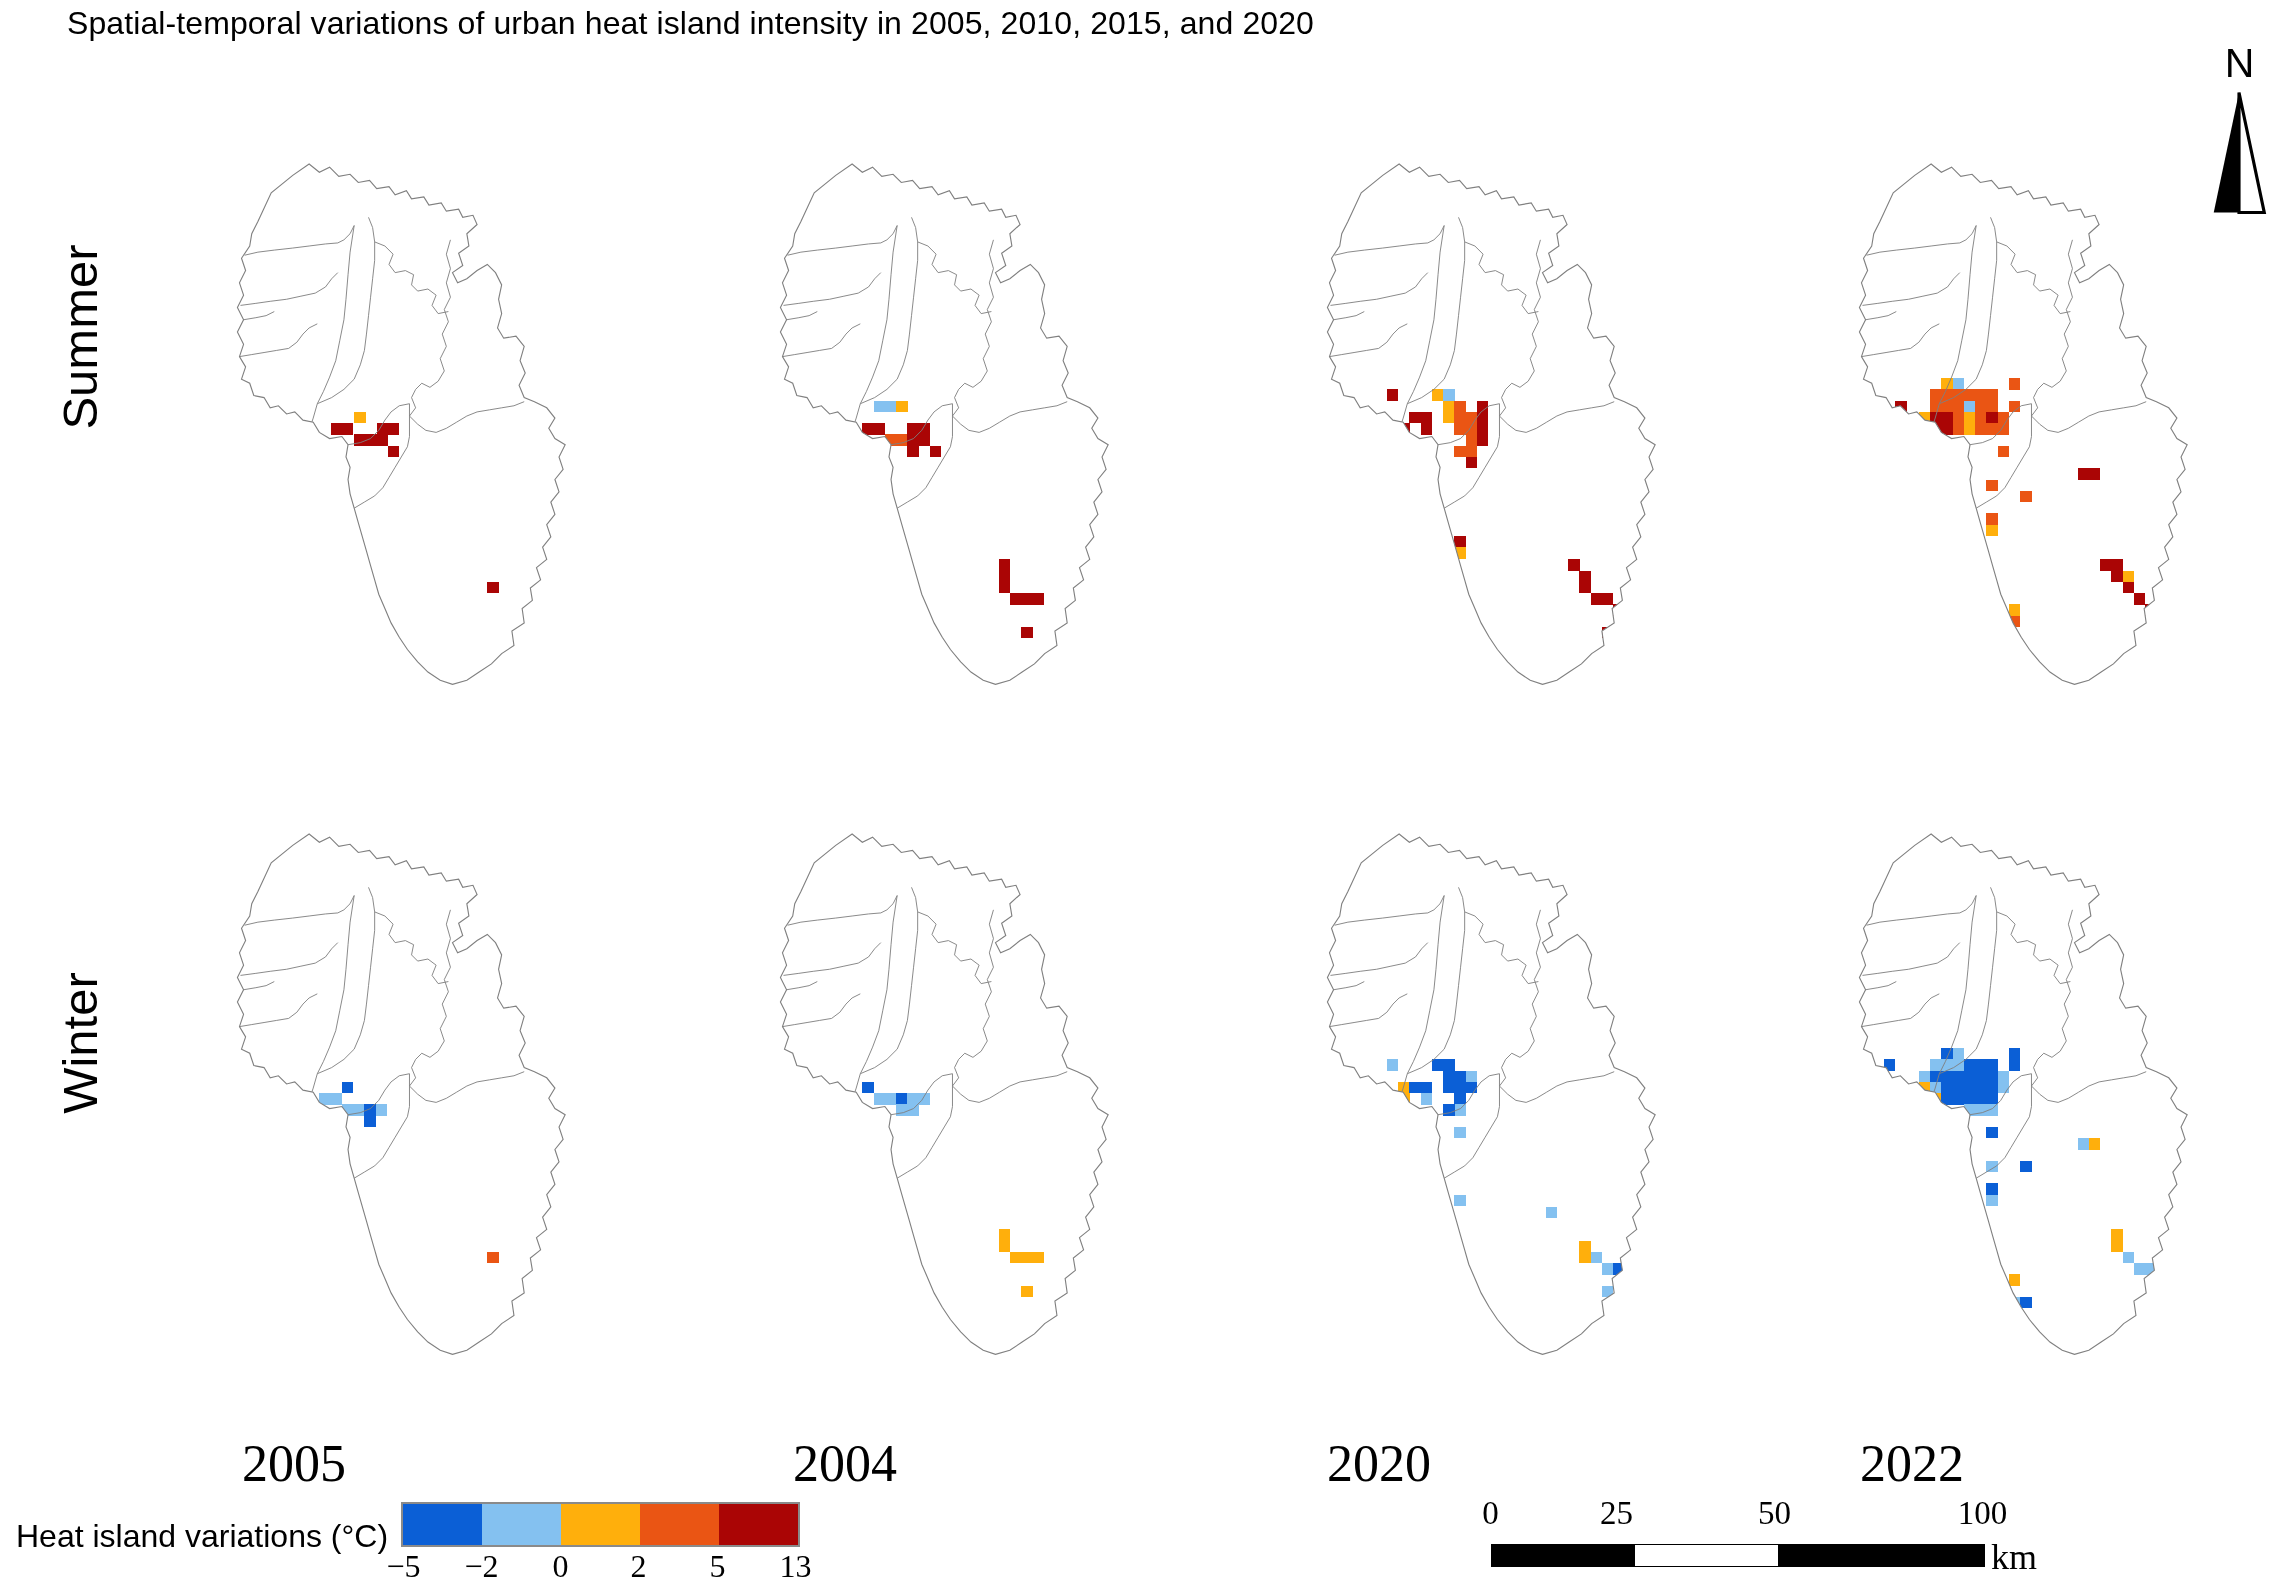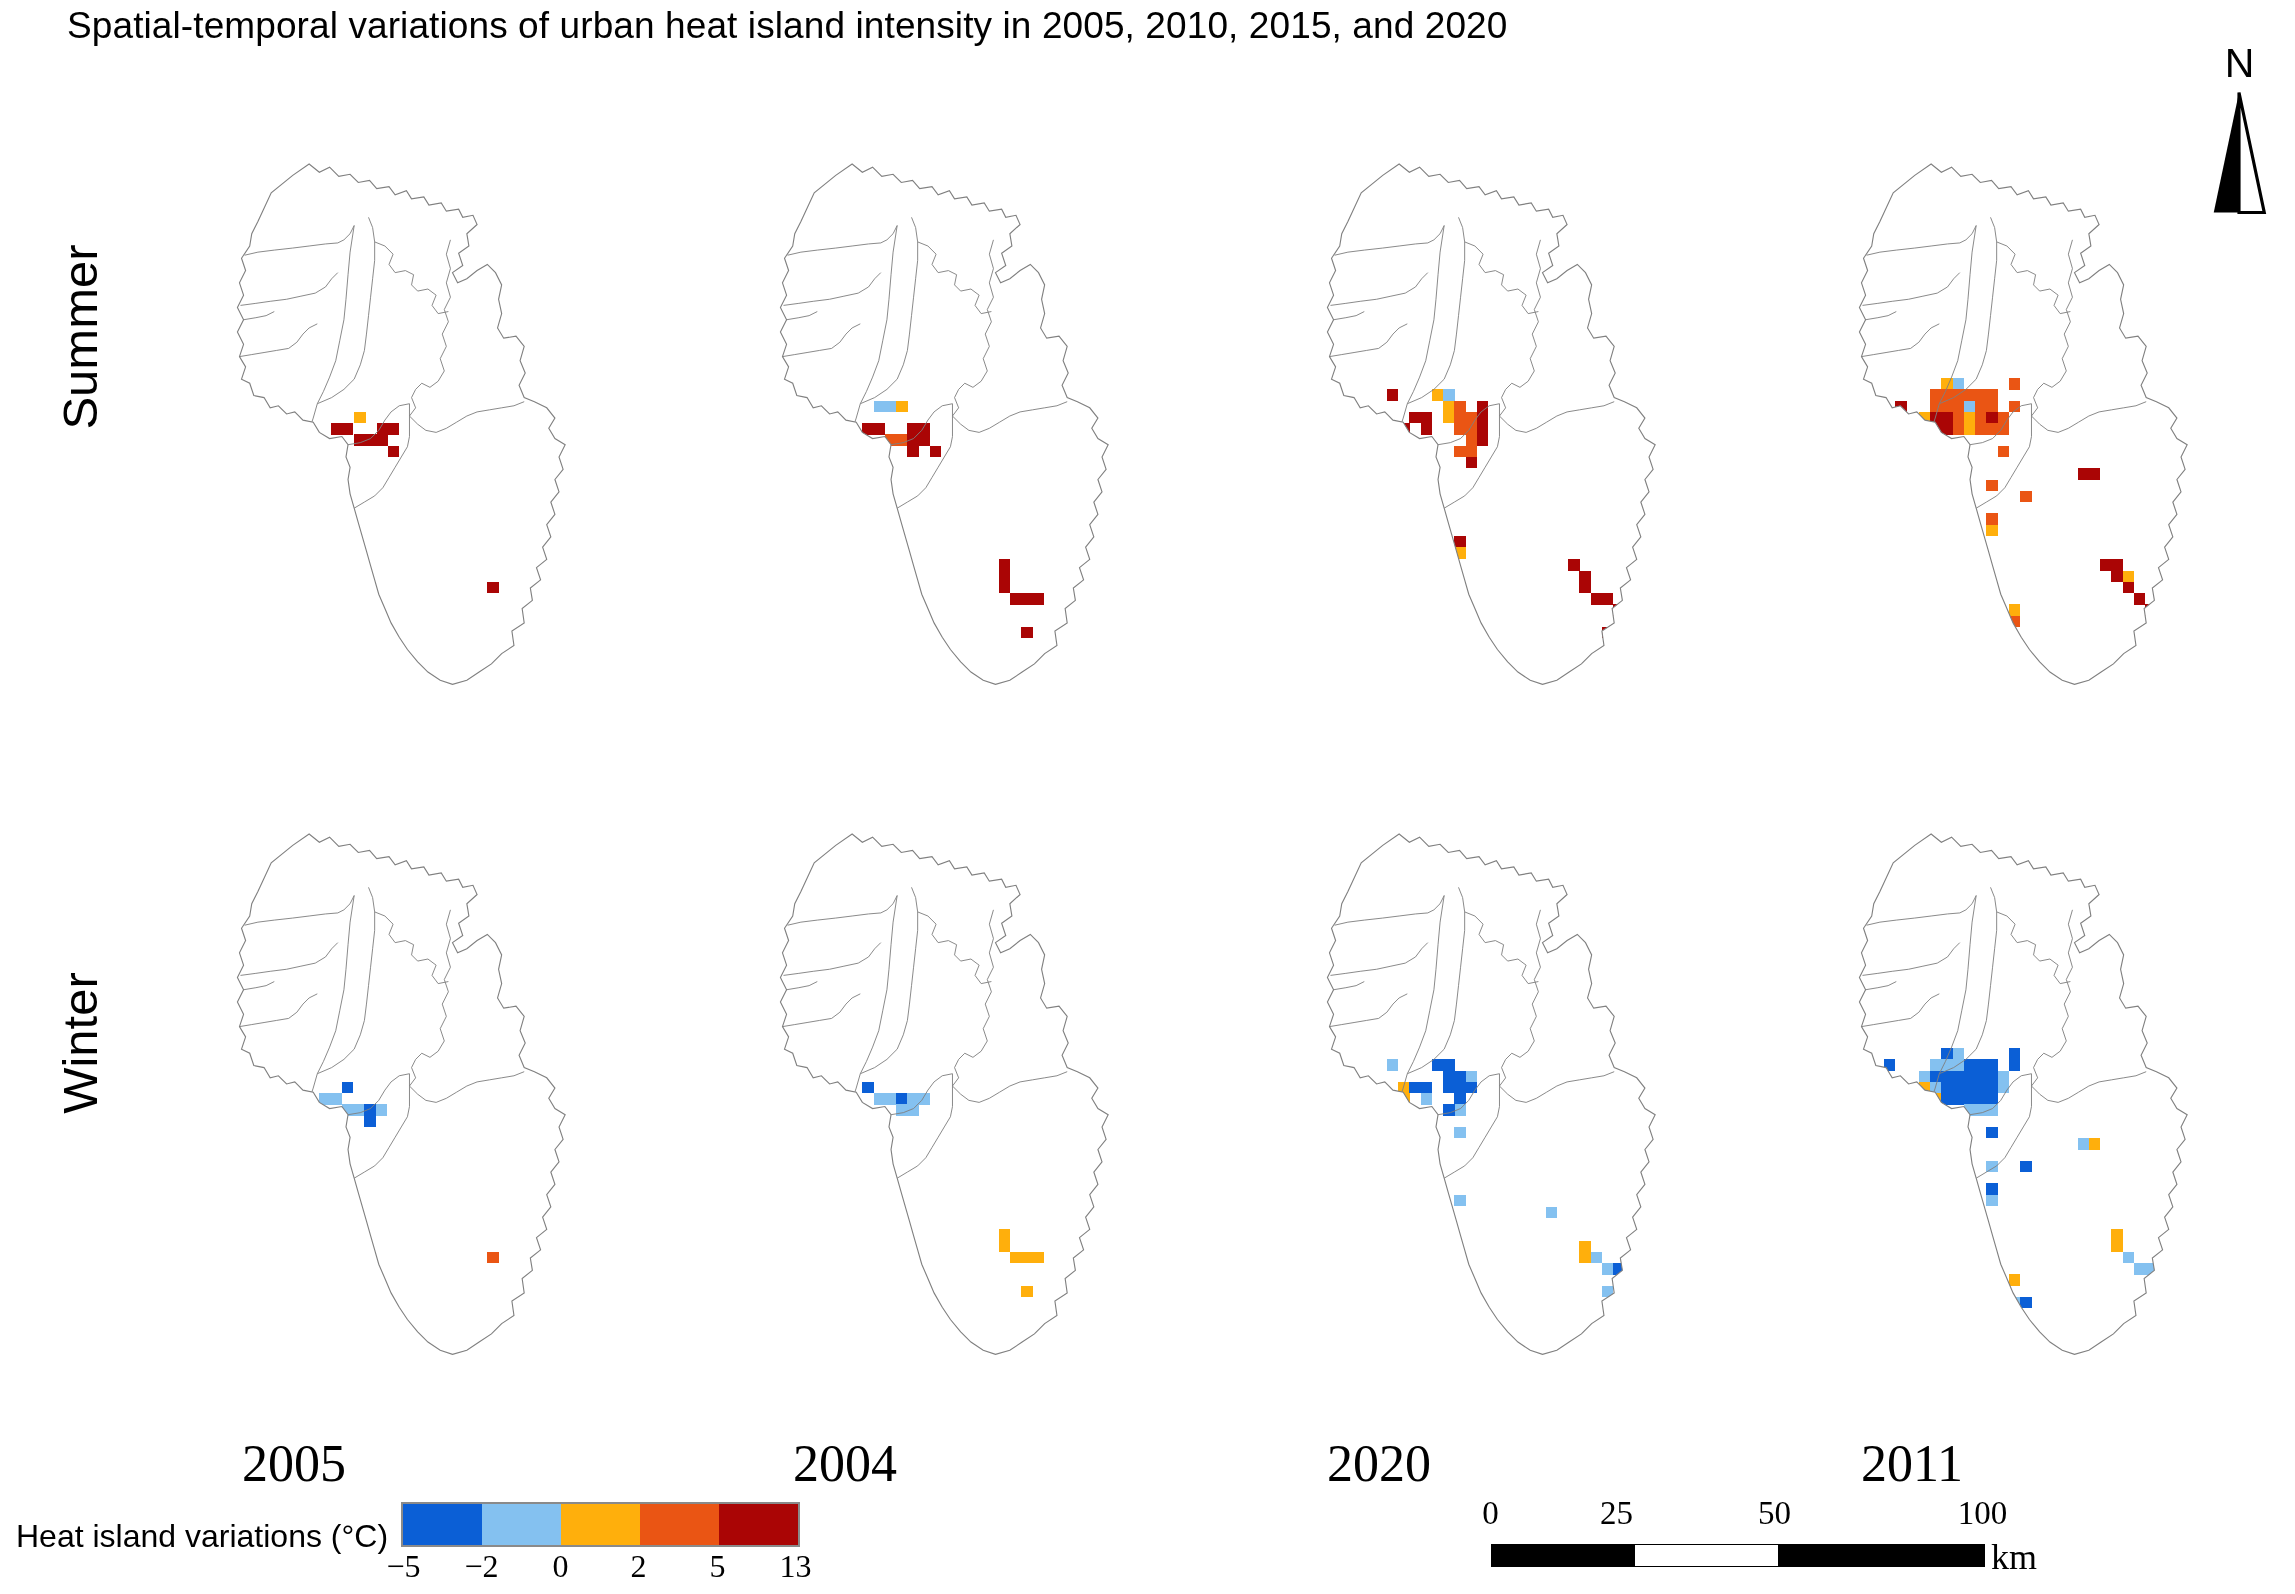--- a/index.html
+++ b/index.html
@@ -2,21 +2,21 @@
 <html style="font-size:12.7px"><head>
 <meta charset="utf-8">
 <style>
   html,body{margin:0;padding:0;background:#ffffff;}
   body{width:2295px;height:1594px;position:relative;overflow:hidden;
        font-family:"Liberation Sans",sans-serif;color:#000;}
 
   
   #figure-title{
     position:absolute;left:67px;top:4.8px;width:2173px;
-    font-size:37px;font-weight:400;letter-spacing:0.1px;white-space:nowrap;
+    font-size:32px;font-weight:400;letter-spacing:0.1px;white-space:nowrap;
     font-family:"Liberation Sans",sans-serif;
   }
 
   
   #north-arrow{position:absolute;left:2203px;top:48px;width:73px;height:175px;}
   #north-arrow .n-label{
     position:absolute;left:0;top:-8px;width:73px;text-align:center;
     font-size:41px;font-family:"Liberation Sans",sans-serif;
   }
   #north-arrow svg{position:absolute;left:6.3px;top:41px;}
@@ -524,21 +524,21 @@
         <path d="M 48,196 L 60,194 L 70,192 L 78,188" fill="none" stroke="#808080" stroke-width="0.9"></path>
         <path d="M 120,278 L 116,292 L 112,304 L 106,312 L 98,316 L 90,312 L 84,318 L 80,328 L 72,332 L 64,330" fill="none" stroke="#808080" stroke-width="0.9"></path>
       </g>
       <path d="M 62,100 L 75,72 L 96,55 L 112,44 L 122,52 L 132,47 L 141,56 L 152,54 L 160,62 L 171,60 L 178,68 L 190,66 L 196,74 L 207,70 L 212,78 L 224,76 L 229,84 L 241,82 L 246,90 L 258,88 L 262,96 L 272,94 L 276,103 L 266,112 L 268,124 L 258,131 L 262,143 L 252,150 L 257,160 L 266,156 L 276,148 L 286,142 L 294,150 L 300,162 L 297,176 L 300,190 L 296,204 L 302,214 L 314,212 L 322,222 L 318,236 L 323,248 L 317,260 L 322,272 L 332,276 L 344,282 L 352,292 L 346,302 L 352,312 L 362,318 L 356,330 L 360,342 L 352,352 L 356,364 L 348,374 L 352,386 L 344,396 L 348,408 L 340,418 L 344,430 L 334,438 L 338,450 L 328,458 L 330,470 L 320,478 L 322,492 L 310,500 L 312,514 L 300,522 L 290,532 L 278,540 L 266,548 L 252,552 L 240,548 L 228,540 L 218,530 L 208,518 L 200,506 L 192,492 L 186,478 L 180,464 L 176,450 L 172,436 L 168,422 L 164,408 L 160,394 L 156,380 L 152,366 L 150,352 L 152,340 L 148,330 L 150,318 L 144,310 L 132,312 L 122,306 L 116,296 L 106,294 L 98,286 L 90,288 L 82,280 L 74,282 L 68,272 L 58,270 L 54,258 L 46,254 L 50,242 L 44,232 L 48,220 L 42,208 L 48,196 L 42,184 L 48,172 L 44,160 L 50,148 L 46,136 L 54,124 L 56,112 Z" fill="none" stroke="#808080" stroke-width="1.1"></path>
     </svg>
   </div>
 
 <div class="year-label" id="year-label-0">2005</div>
 <div class="year-label" id="year-label-1">2004</div>
 <div class="year-label" id="year-label-2">2020</div>
-<div class="year-label" id="year-label-3">2011</div>
+<div class="year-label" id="year-label-3">2022</div>
 
 <div id="legend">
   <div id="legend-title">Heat island variations (°C)</div>
   <div id="legend-ramp">
       <div class="swatch" style="background: rgb(11, 95, 214);"></div>
       <div class="swatch" style="background: rgb(132, 193, 240);"></div>
       <div class="swatch" style="background: rgb(255, 175, 12);"></div>
       <div class="swatch" style="background: rgb(234, 85, 20);"></div>
       <div class="swatch" style="background: rgb(170, 5, 5);"></div>
     </div>

